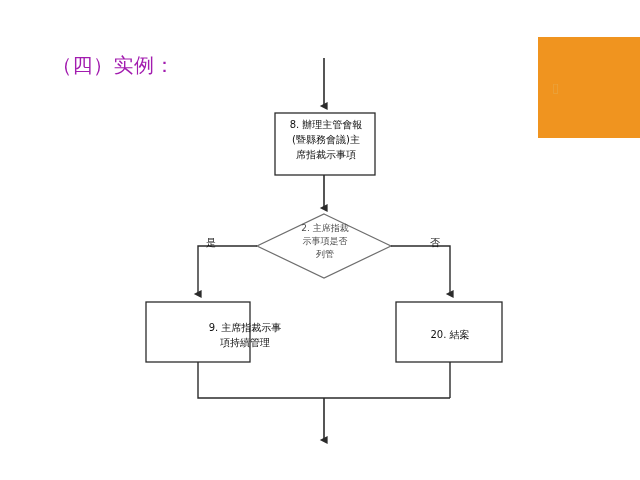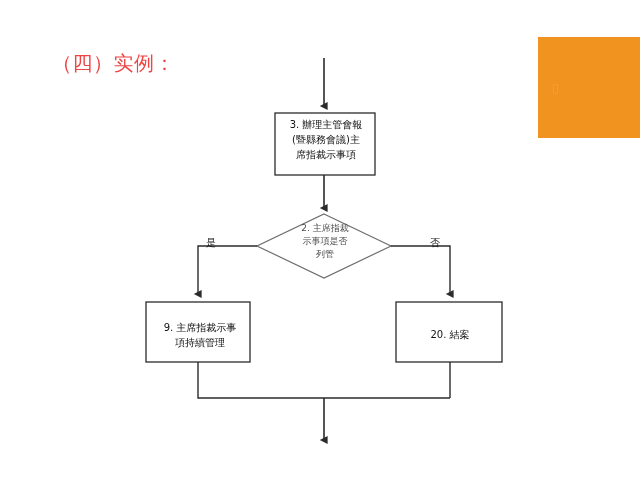--- a/index.html
+++ b/index.html
@@ -16,22 +16,22 @@
     font-family: "Liberation Sans", "DejaVu Sans", sans-serif;
   }
 
   
   #heading {
     position: absolute;
     left: 52px;
     top: 52px;
     font-size: 20px;
     line-height: 26px;
-    color: #ef4444;
-    font-family: Liberation Mono, monospace;
+    color: #a21caf;
+    font-family: Liberation Sans, sans-serif;
     white-space: nowrap;
     letter-spacing: 0.5px;
   }
 
   
   #orange-panel {
     position: absolute;
     left: 538px;
     top: 37px;
     width: 102px;
@@ -80,20 +80,21 @@
     font-size: 9px;
     line-height: 13px;
     color: #4b4b4b;
   }
   #box9-text {
     left: 148px;
     top: 320px;
     width: 104px;
     font-size: 10px;
     line-height: 15px;
+    padding-left: 45px;
   }
   #box10-text {
     left: 398px;
     top: 327px;
     width: 104px;
     font-size: 10px;
     line-height: 15px;
   }
   .edge-label {
     position: absolute;
@@ -136,21 +137,21 @@
     <path d="M 391 246 L 450 246 L 450 294" fill="none" stroke="#2b2b2b" stroke-width="1.4" marker-end="url(#arrowhead)"></path>
 
     <rect x="146" y="302" width="104" height="60" fill="#ffffff" stroke="#2b2b2b" stroke-width="1.3"></rect>
 
     <rect x="396" y="302" width="106" height="60" fill="#ffffff" stroke="#2b2b2b" stroke-width="1.3"></rect>
 
     <path d="M 198 362 L 198 398 L 450 398 M 450 362 L 450 398" fill="none" stroke="#2b2b2b" stroke-width="1.4"></path>
     <line x1="324" y1="398" x2="324" y2="440" stroke="#2b2b2b" stroke-width="1.6" marker-end="url(#arrowhead)"></line>
   </svg>
 
-  <div class="node-text" id="box7-text">3. 辦理主管會報
+  <div class="node-text" id="box7-text">8. 辦理主管會報
 (暨縣務會議)主
 席指裁示事項</div>
 
   <div class="node-text" id="diamond8-text">2. 主席指裁
 示事項是否
 列管</div>
 
   <div class="node-text" id="box9-text">9. 主席指裁示事
 項持續管理</div>
 

